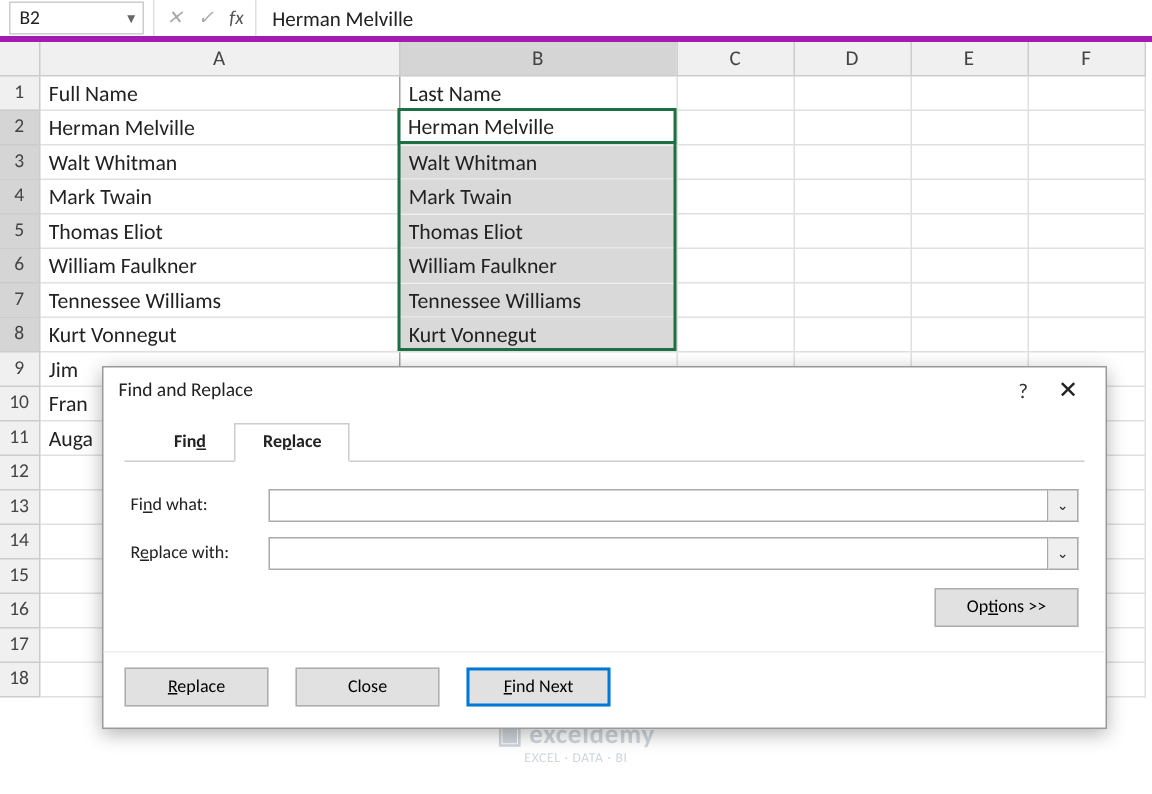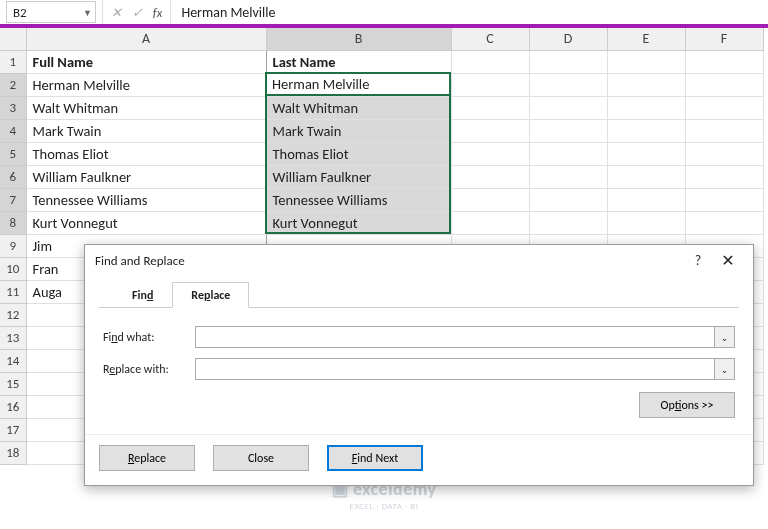--- a/index.html
+++ b/index.html
@@ -14,21 +14,21 @@
 .formula-input { flex: 1; padding: 0 10px; font-size: 14px; }
 
 
 .grid-wrap { position: relative; }
 table.grid { border-collapse: collapse; table-layout: fixed; }
 .col-hdr { background: #f0f0f0; border-right: 1px solid #ccc; border-bottom: 1px solid #ccc; height: 22px; text-align: center; font-size: 14px; color: #444; font-weight: normal; }
 .col-hdr.active { background: #d5d5d5; }
 .row-hdr { background: #f0f0f0; border-right: 1px solid #ccc; border-bottom: 1px solid #ccc; width: 26px; text-align: center; font-size: 13px; color: #444; font-weight: normal; }
 .row-hdr.active { background: #d5d5d5; }
 td.cell { border-right: 1px solid #e0e0e0; border-bottom: 1px solid #e0e0e0; height: 23px; padding: 0 6px; font-size: 14.5px; vertical-align: middle; white-space: nowrap; overflow: hidden; }
-td.bold { font-weight: bold; }
+td.bold { font-weight: normal; }
 td.rb-thick { border-right: 1px solid #a0a0a0; }
 td.sel { background: #d9d9d9; }
 .sel-border { position: absolute; border: 2px solid #1d7044; pointer-events: none; }
 .active-cell { position: absolute; border: 2px solid #1d7044; background: #fff; pointer-events: none; padding: 1px 5px; font-size: 14.5px; display: flex; align-items: center; }
 
 
 .dialog { position: absolute; background: #fff; border: 1px solid #9a9a9a; box-shadow: 0 3px 12px rgba(0,0,0,0.3); font-size: 12px; }
 .dlg-title { display: flex; align-items: center; height: 30px; padding: 0 10px; font-size: 13px; }
 .dlg-title .t { flex: 1; }
 .dlg-title .help { width: 30px; text-align: center; font-size: 14px; color: #333; cursor: pointer; }
@@ -251,21 +251,21 @@
 </div>
 
 <div class="watermark">
   <div class="big">
       <span>▣</span>
       <span>exceldemy</span>
     </div>
   <div style="font-size:9px;">EXCEL · DATA · BI</div>
 </div>
 
-<div class="dialog" style="left:84px; top:244px; width:670px;">
+<div class="dialog" style="left:68px; top:244px; width:670px;">
   <div class="dlg-title">
     <span class="t">Find and Replace</span>
     <span class="help">?</span>
     <span class="close">✕</span>
   </div>
   <div class="dlg-body">
     <div class="tabs">
       <div class="tab">Fin<u class="acc">d</u></div>
       <div class="tab active">Re<u class="acc">p</u>lace</div>
     </div>

